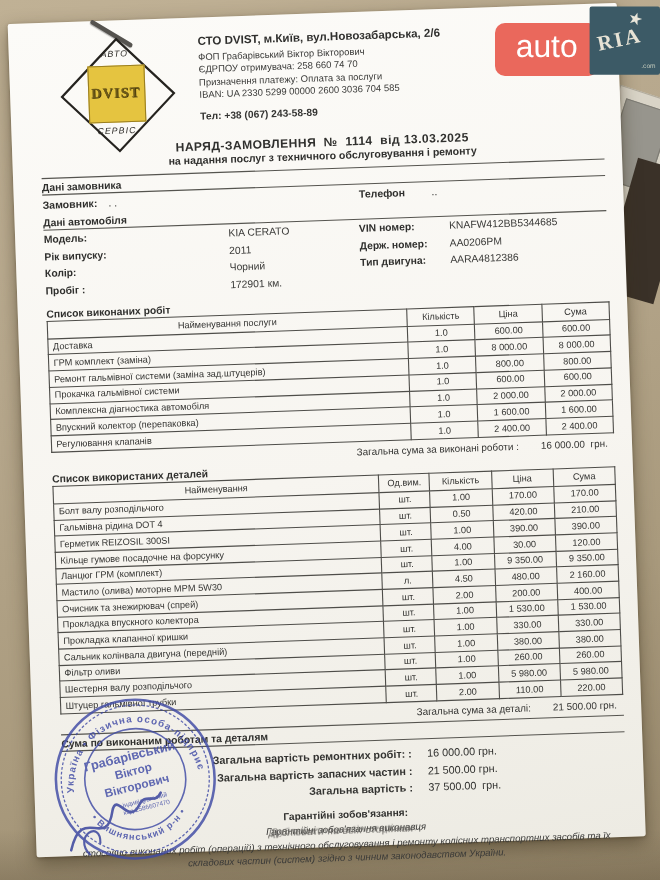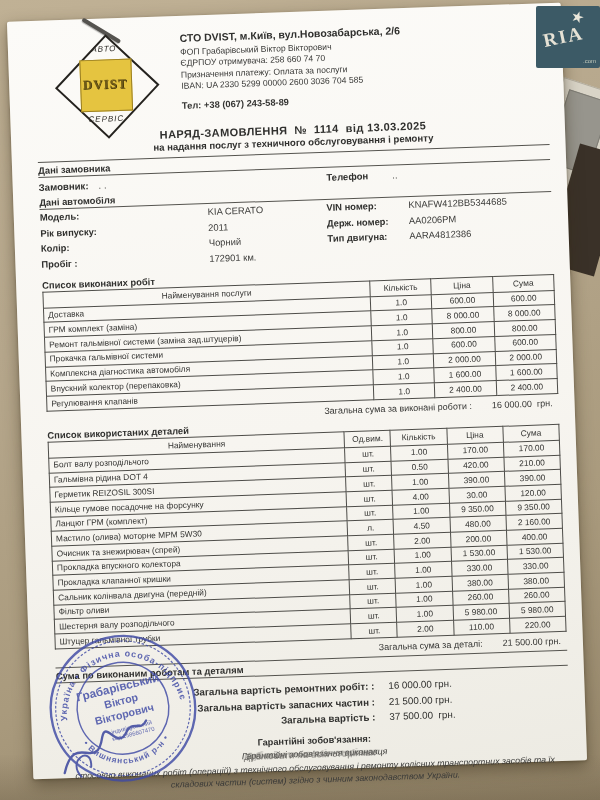--- a/index.html
+++ b/index.html
@@ -383,20 +383,21 @@
       <text x="84" y="103" text-anchor="middle" font-size="6" fill="#3f4aa5">індивідуальний</text>
       <text x="84" y="110" text-anchor="middle" font-size="6" fill="#3f4aa5">код 2586607470</text>
       <path d="M 6 130 C 26 90, 38 138, 52 104 C 60 86, 64 122, 78 104 C 86 94, 92 108, 100 98" fill="none" stroke="#333e9b" stroke-width="2.4" stroke-linecap="round"></path>
       <path d="M 22 138 C 10 118, 40 108, 34 130" fill="none" stroke="#333e9b" stroke-width="2" stroke-linecap="round"></path>
     </svg>
 
     <div class="dup-note">Дублювати на всіх сторінках</div>
   </div>
 
   <div class="wm">
+    <div class="wm-auto">auto</div>
     <div class="wm-ria">
       <span class="wm-star">★</span>
       <span class="wm-ria-text">RIA</span>
       <span class="wm-com">.com</span>
     </div>
   </div>
 
 </div>
 
 </body></html>

